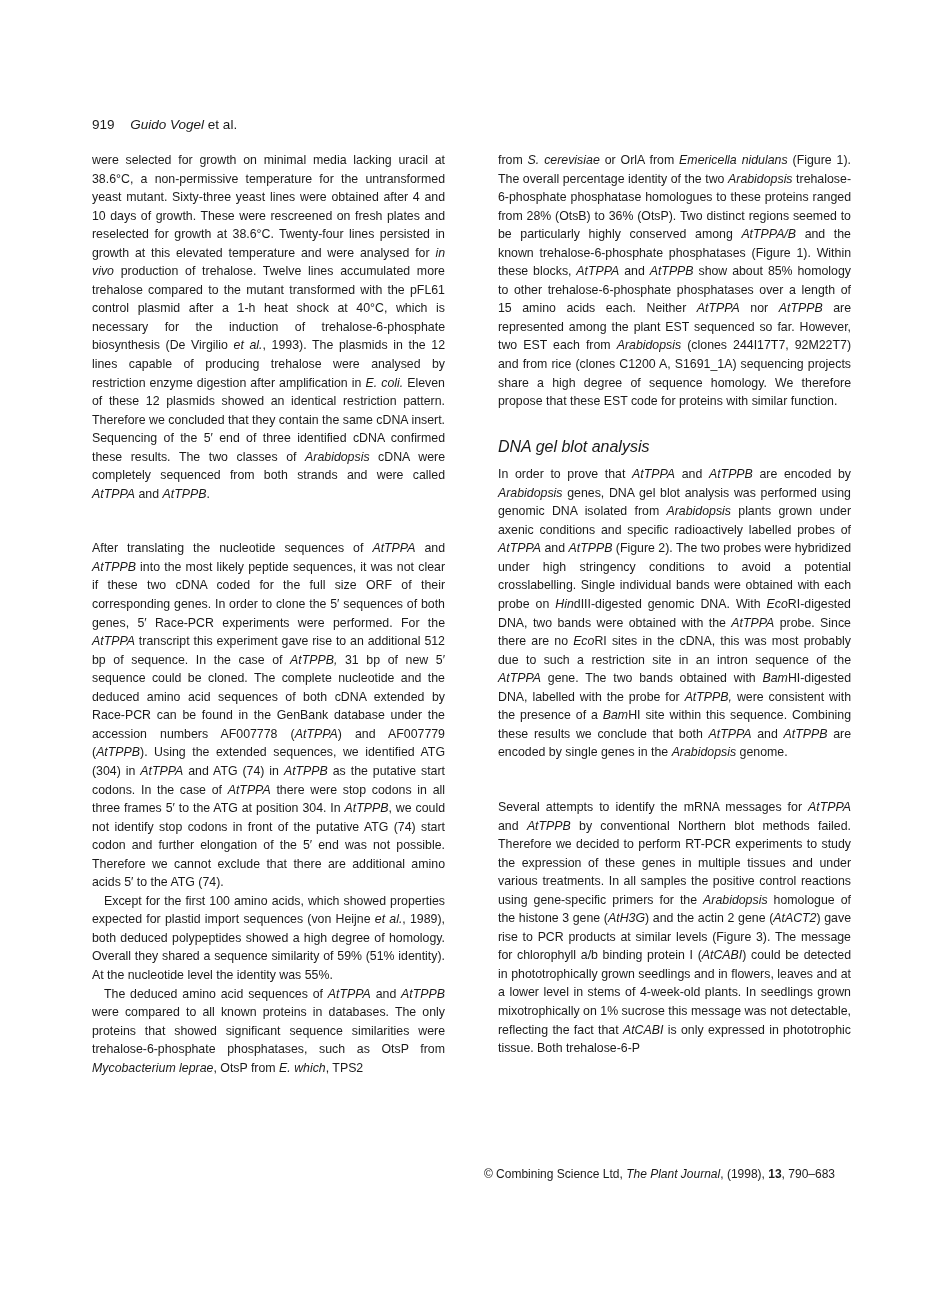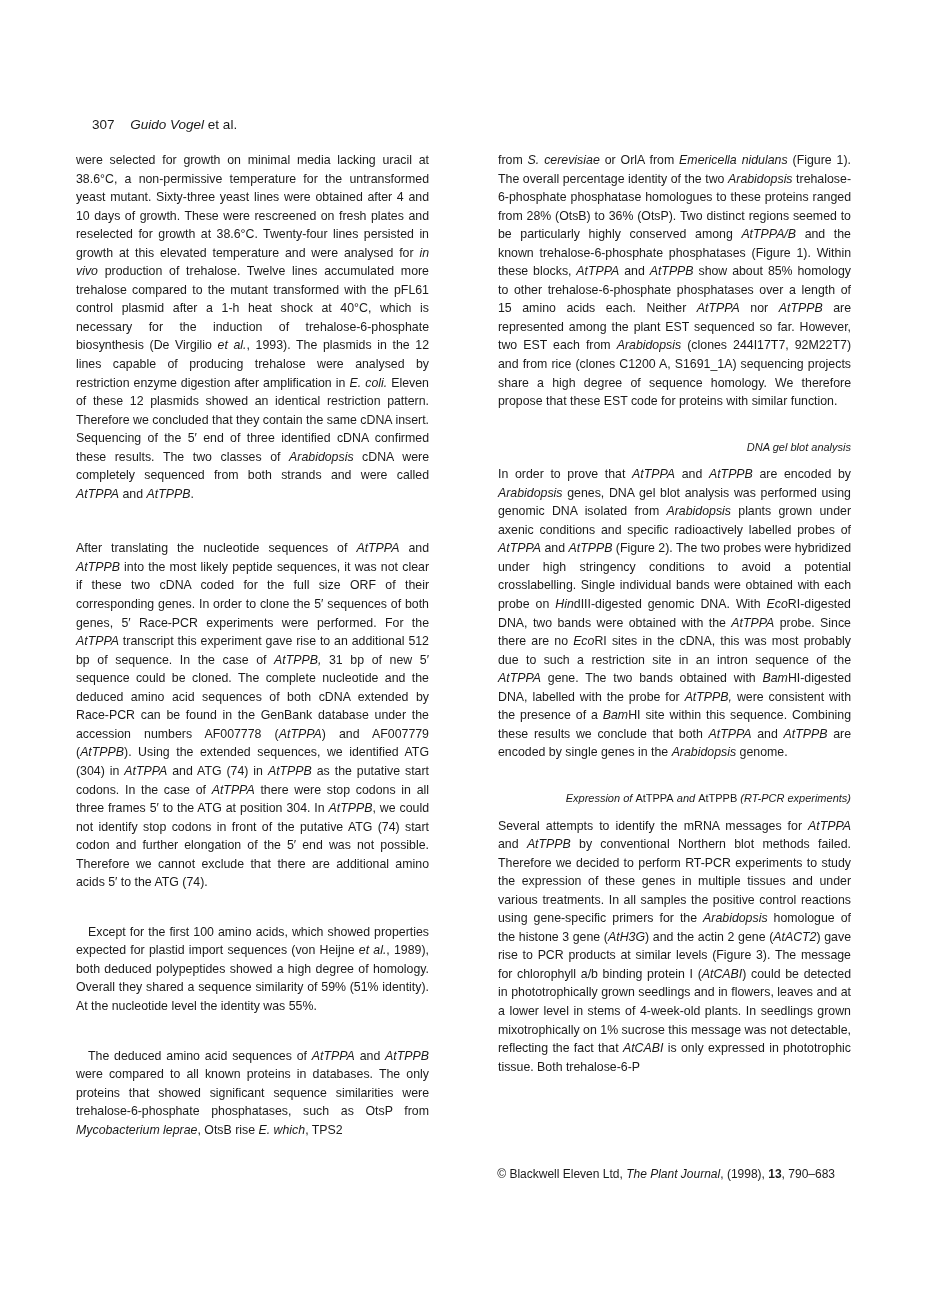--- a/index.html
+++ b/index.html
@@ -10,61 +10,59 @@
     }
     .running-head {
       position: absolute; left: 92px; top: 116px;
       font-size: 13.5px; line-height: 18px;
     }
     .running-head .pno { margin-right: 12px; }
     .col {
       position: absolute; top: 151px; width: 353px;
       font-size: 12.35px; line-height: 18.55px;
     }
-    .col.left { left: 76px; }
+    .col.left { left: 92px; }
     .col.right { left: 498px; }
     .col p { margin: 0; text-align: justify; }
-    .col p.indent { text-indent: 12px; margin-top: 31px; }
+    .col p.indent { text-indent: 12px; }
     .col h3 {
-      margin: 0; font-weight: normal; font-style: italic; font-size: 11px;
+      margin: 0; font-weight: normal; font-style: italic; font-size: 16px;
       line-height: 18.55px;
-      text-align: right;
     }
     .gap-before-h { height: 27px; }
     .gap-after-h { height: 9px; }
     i { font-style: italic; }
     b { font-weight: bold; text-align: center; }
     .h-up { font-style: normal; }
     .footer {
       position: absolute; left: 462px; top: 1166px; width: 373px;
       font-size: 12px; line-height: 16px; text-align: right;
     }
   </style>
 </head>
 <body>
 
 <div class="running-head">
-  <span class="pno">307</span>
+  <span class="pno">919</span>
   <i>Guido Vogel</i><span> et al.</span>
 </div>
 
 <div class="col left">
   <p><span>were selected for growth on minimal media lacking uracil at 38.6°C, a non-permissive temperature for the untransformed yeast mutant. Sixty-three yeast lines were obtained after 4 and 10 days of growth. These were rescreened on fresh plates and reselected for growth at 38.6°C. Twenty-four lines persisted in growth at this elevated temperature and were analysed for </span><i>in vivo</i><span> production of trehalose. Twelve lines accumulated more trehalose compared to the mutant transformed with the pFL61 control plasmid after a 1-h heat shock at 40°C, which is necessary for the induction of trehalose-6-phosphate biosynthesis (De Virgilio </span><i>et al.</i><span>, 1993). The plasmids in the 12 lines capable of producing trehalose were analysed by restriction enzyme digestion after amplification in </span><i>E. coli.</i><span> Eleven of these 12 plasmids showed an identical restriction pattern. Therefore we concluded that they contain the same cDNA insert. Sequencing of the 5′ end of three identified cDNA confirmed these results. The two classes of </span><i>Arabidopsis</i><span> cDNA were completely sequenced from both strands and were called </span><i>AtTPPA</i><span> and </span><i>AtTPPB</i><span>.</span></p>
   <div class="gap-before-h"></div>
   <div class="gap-after-h"></div>
   <p><span>After translating the nucleotide sequences of </span><i>AtTPPA</i><span> and </span><i>AtTPPB</i><span> into the most likely peptide sequences, it was not clear if these two cDNA coded for the full size ORF of their corresponding genes. In order to clone the 5′ sequences of both genes, 5′ Race-PCR experiments were performed. For the </span><i>AtTPPA</i><span> transcript this experiment gave rise to an additional 512 bp of sequence. In the case of </span><i>AtTPPB,</i><span> 31 bp of new 5′ sequence could be cloned. The complete nucleotide and the deduced amino acid sequences of both cDNA extended by Race-PCR can be found in the GenBank database under the accession numbers AF007778 (</span><i>AtTPPA</i><span>) and AF007779 (</span><i>AtTPPB</i><span>). Using the extended sequences, we identified ATG (304) in </span><i>AtTPPA</i><span> and ATG (74) in </span><i>AtTPPB</i><span> as the putative start codons. In the case of </span><i>AtTPPA</i><span> there were stop codons in all three frames 5′ to the ATG at position 304. In </span><i>AtTPPB</i><span>, we could not identify stop codons in front of the putative ATG (74) start codon and further elongation of the 5′ end was not possible. Therefore we cannot exclude that there are additional amino acids 5′ to the ATG (74).</span></p>
   <p class="indent"><span>Except for the first 100 amino acids, which showed properties expected for plastid import sequences (von Heijne </span><i>et al.</i><span>, 1989), both deduced polypeptides showed a high degree of homology. Overall they shared a sequence similarity of 59% (51% identity). At the nucleotide level the identity was 55%.</span></p>
-  <p class="indent"><span>The deduced amino acid sequences of </span><i>AtTPPA</i><span> and </span><i>AtTPPB</i><span> were compared to all known proteins in databases. The only proteins that showed significant sequence similarities were trehalose-6-phosphate phosphatases, such as OtsP from </span><i>Mycobacterium leprae</i><span>, OtsB rise </span><i>E. which</i><span>, TPS2</span></p>
+  <p class="indent"><span>The deduced amino acid sequences of </span><i>AtTPPA</i><span> and </span><i>AtTPPB</i><span> were compared to all known proteins in databases. The only proteins that showed significant sequence similarities were trehalose-6-phosphate phosphatases, such as OtsP from </span><i>Mycobacterium leprae</i><span>, OtsP from </span><i>E. which</i><span>, TPS2</span></p>
 </div>
 
 <div class="col right">
   <p><span>from </span><i>S. cerevisiae</i><span> or OrlA from </span><i>Emericella nidulans</i><span> (Figure 1). The overall percentage identity of the two </span><i>Arabidopsis</i><span> trehalose-6-phosphate phosphatase homologues to these proteins ranged from 28% (OtsB) to 36% (OtsP). Two distinct regions seemed to be particularly highly conserved among </span><i>AtTPPA/B</i><span> and the known trehalose-6-phosphate phosphatases (Figure 1). Within these blocks, </span><i>AtTPPA</i><span> and </span><i>AtTPPB</i><span> show about 85% homology to other trehalose-6-phosphate phosphatases over a length of 15 amino acids each. Neither </span><i>AtTPPA</i><span> nor </span><i>AtTPPB</i><span> are represented among the plant EST sequenced so far. However, two EST each from </span><i>Arabidopsis</i><span> (clones 244I17T7, 92M22T7) and from rice (clones C1200 A, S1691_1A) sequencing projects share a high degree of sequence homology. We therefore propose that these EST code for proteins with similar function.</span></p>
   <div class="gap-before-h"></div>
   <h3>DNA gel blot analysis</h3>
   <div class="gap-after-h"></div>
   <p><span>In order to prove that </span><i>AtTPPA</i><span> and </span><i>AtTPPB</i><span> are encoded by </span><i>Arabidopsis</i><span> genes, DNA gel blot analysis was performed using genomic DNA isolated from </span><i>Arabidopsis</i><span> plants grown under axenic conditions and specific radioactively labelled probes of </span><i>AtTPPA</i><span> and </span><i>AtTPPB</i><span> (Figure 2). The two probes were hybridized under high stringency conditions to avoid a potential crosslabelling. Single individual bands were obtained with each probe on </span><i>Hin</i><span>dIII-digested genomic DNA. With </span><i>Eco</i><span>RI-digested DNA, two bands were obtained with the </span><i>AtTPPA</i><span> probe. Since there are no </span><i>Eco</i><span>RI sites in the cDNA, this was most probably due to such a restriction site in an intron sequence of the </span><i>AtTPPA</i><span> gene. The two bands obtained with </span><i>Bam</i><span>HI-digested DNA, labelled with the probe for </span><i>AtTPPB,</i><span> were consistent with the presence of a </span><i>Bam</i><span>HI site within this sequence. Combining these results we conclude that both </span><i>AtTPPA</i><span> and </span><i>AtTPPB</i><span> are encoded by single genes in the </span><i>Arabidopsis</i><span> genome.</span></p>
   <div class="gap-before-h"></div>
-  <h3><i>Expression of </i><span class="h-up">AtTPPA</span><i> and </i><span class="h-up">AtTPPB</span><i> (RT-PCR experiments)</i></h3>
   <div class="gap-after-h"></div>
   <p><span>Several attempts to identify the mRNA messages for </span><i>AtTPPA</i><span> and </span><i>AtTPPB</i><span> by conventional Northern blot methods failed. Therefore we decided to perform RT-PCR experiments to study the expression of these genes in multiple tissues and under various treatments. In all samples the positive control reactions using gene-specific primers for the </span><i>Arabidopsis</i><span> homologue of the histone 3 gene (</span><i>AtH3G</i><span>) and the actin 2 gene (</span><i>AtACT2</i><span>) gave rise to PCR products at similar levels (Figure 3). The message for chlorophyll a/b binding protein I (</span><i>AtCABI</i><span>) could be detected in phototrophically grown seedlings and in flowers, leaves and at a lower level in stems of 4-week-old plants. In seedlings grown mixotrophically on 1% sucrose this message was not detectable, reflecting the fact that </span><i>AtCABI</i><span> is only expressed in phototrophic tissue. Both trehalose-6-P</span></p>
 </div>
 
-<div class="footer"><span>© Blackwell Eleven Ltd, </span><i>The Plant Journal</i><span>, (1998), </span><b>13</b><span>, 790–683</span></div>
+<div class="footer"><span>© Combining Science Ltd, </span><i>The Plant Journal</i><span>, (1998), </span><b>13</b><span>, 790–683</span></div>
 
 </body></html>

